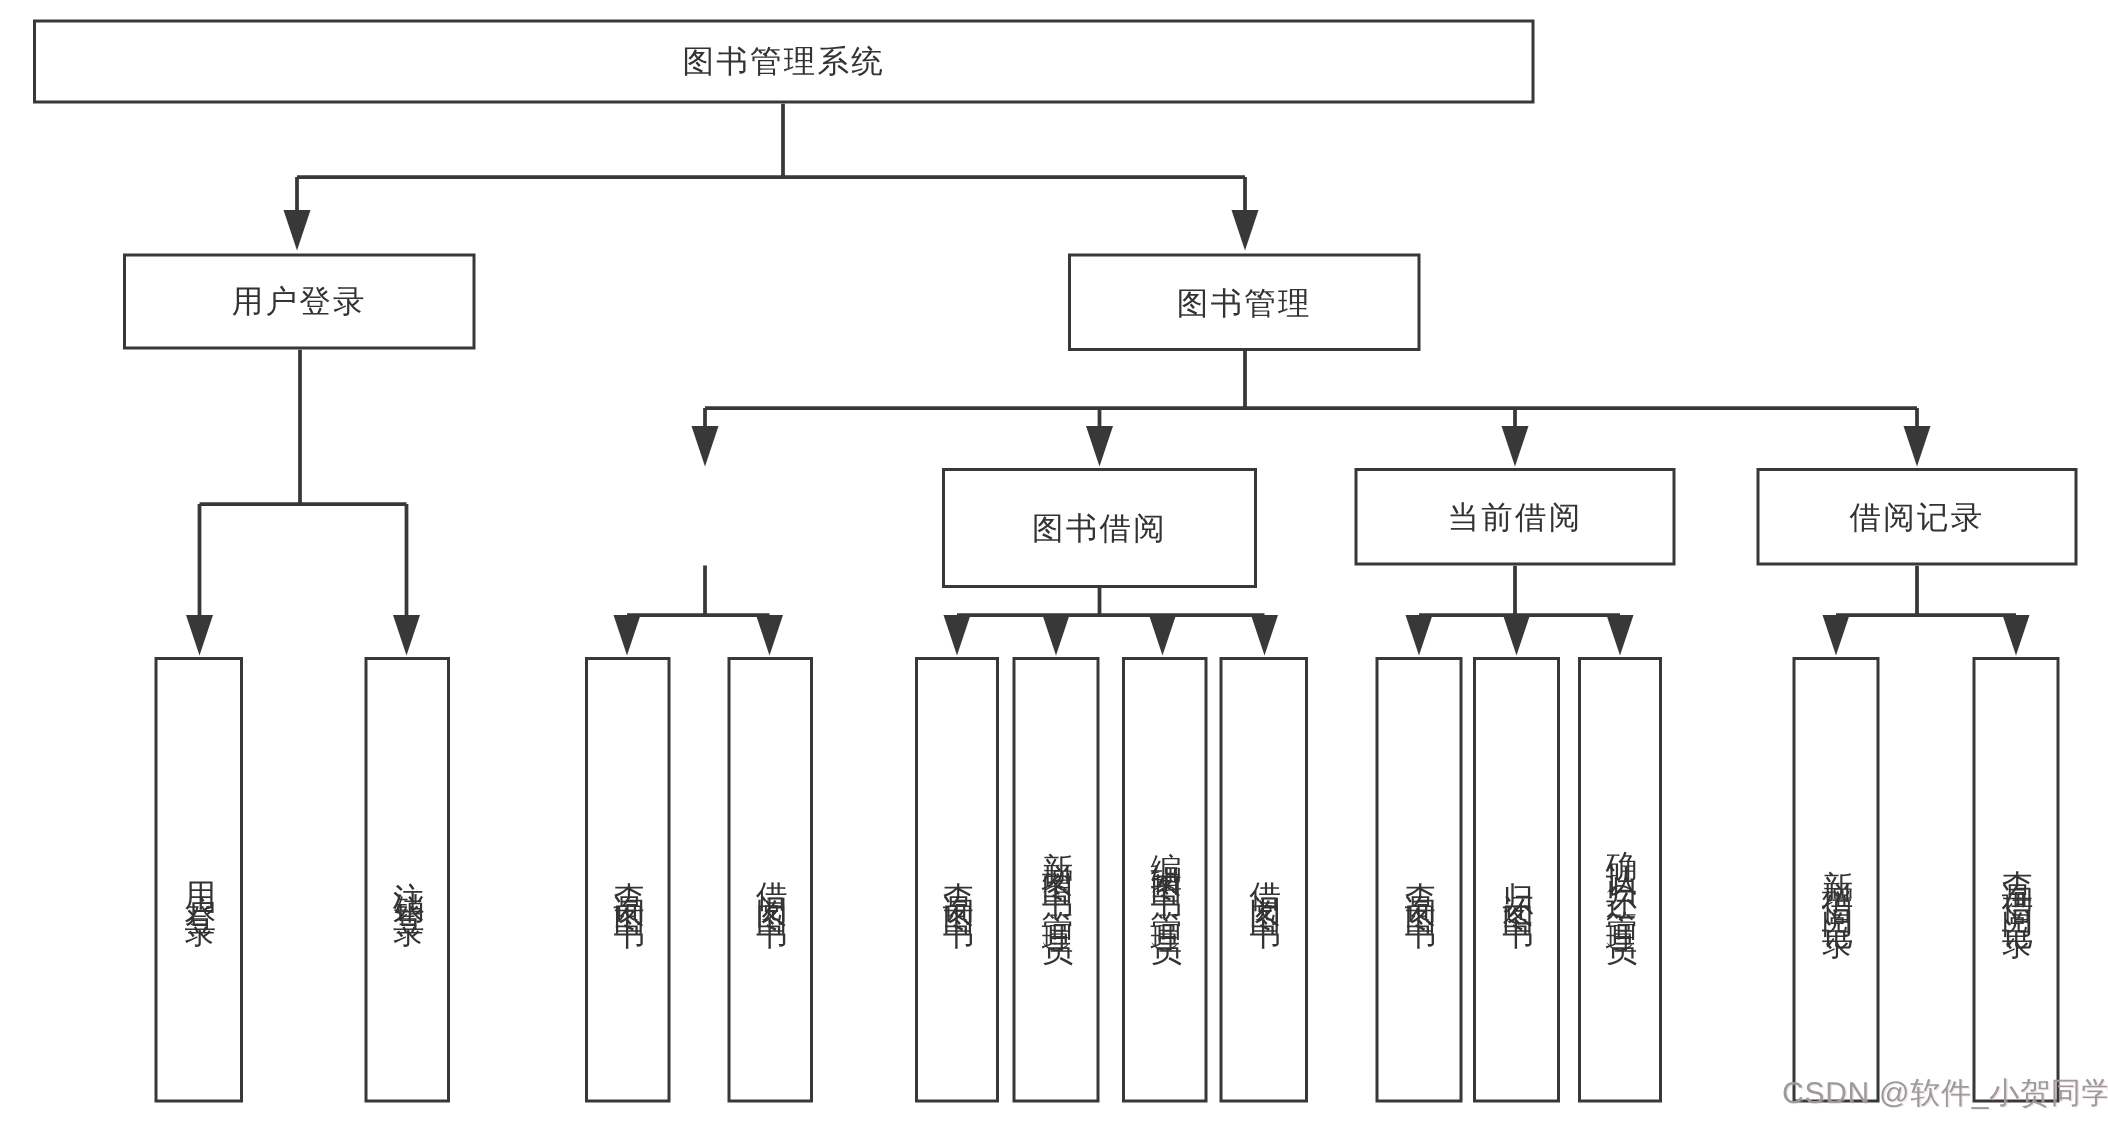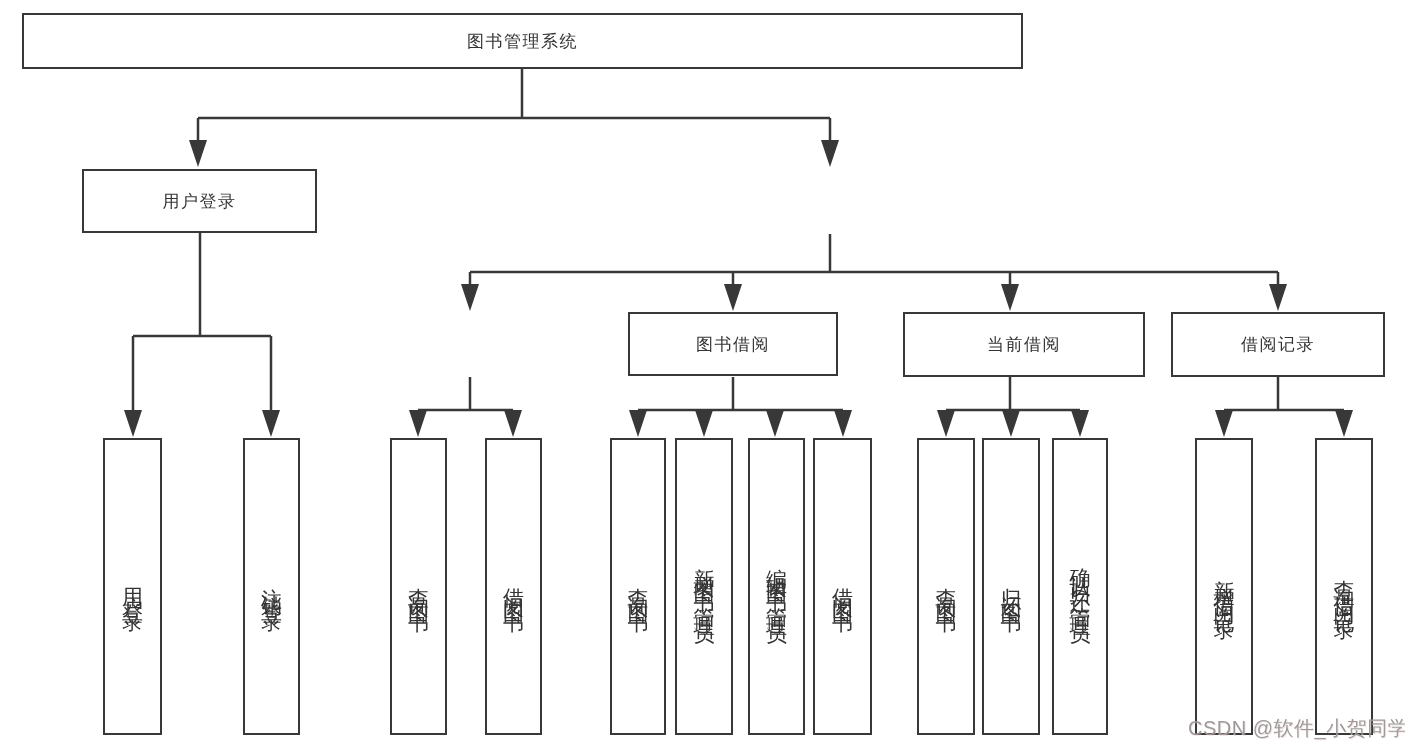--- a/index.html
+++ b/index.html
@@ -5,21 +5,21 @@
   html,body{margin:0;padding:0;background:#ffffff;}
   .stage{
     position:relative;width:1405px;height:747px;background:#ffffff;
     font-family:"Liberation Sans","DejaVu Sans",sans-serif;overflow:hidden;
   }
   .node{
     position:absolute;background:#ffffff;border:2.5px solid #383838;
     box-sizing:border-box;display:flex;align-items:center;justify-content:center;
     color:#333333;z-index:2;
   }
-  .node.h{font-size:17px;letter-spacing:1.5px;white-space:nowrap;}
+  .node.h{font-size:21px;letter-spacing:1.5px;white-space:nowrap;}
   .node.v .vtxt{
     writing-mode:vertical-rl;text-orientation:mixed;
     font-size:21px;letter-spacing:8px;line-height:1.05;
   }
   .connectors{position:absolute;left:0;top:0;z-index:1;}
   .watermark{
     position:absolute;left:1188px;top:715px;z-index:5;
     color:#9b9b9b;font-size:20px;letter-spacing:0.5px;white-space:nowrap;
     text-shadow:1px 1px 0 rgba(233,180,180,0.35);
   }
@@ -69,25 +69,28 @@
     </g>
   </svg>
 
   <div class="node h" style="left:22px;top:13px;width:1001px;height:56px">
     <span>图书管理系统</span>
   </div>
 
   <div class="node h" style="left:82px;top:169px;width:235px;height:64px">
     <span>用户登录</span>
   </div>
+  <div class="node h" style="left:712px;top:169px;width:235px;height:65px">
+    <span>图书管理</span>
+  </div>
 
-  <div class="node h" style="left:628px;top:312px;width:210px;height:64px">
+  <div class="node h" style="left:628px;top:312px;width:210px;height:80px">
     <span>图书借阅</span>
   </div>
-  <div class="node h" style="left:903px;top:312px;width:242px;height:65px">
+  <div class="node h" style="left:903px;top:312px;width:214px;height:65px">
     <span>当前借阅</span>
   </div>
   <div class="node h" style="left:1171px;top:312px;width:214px;height:65px">
     <span>借阅记录</span>
   </div>
 
   <div class="node v" style="left:103px;top:438px;width:59px;height:297px">
     <span class="vtxt">用户登录</span>
   </div>
   <div class="node v" style="left:243px;top:438px;width:57px;height:297px">

